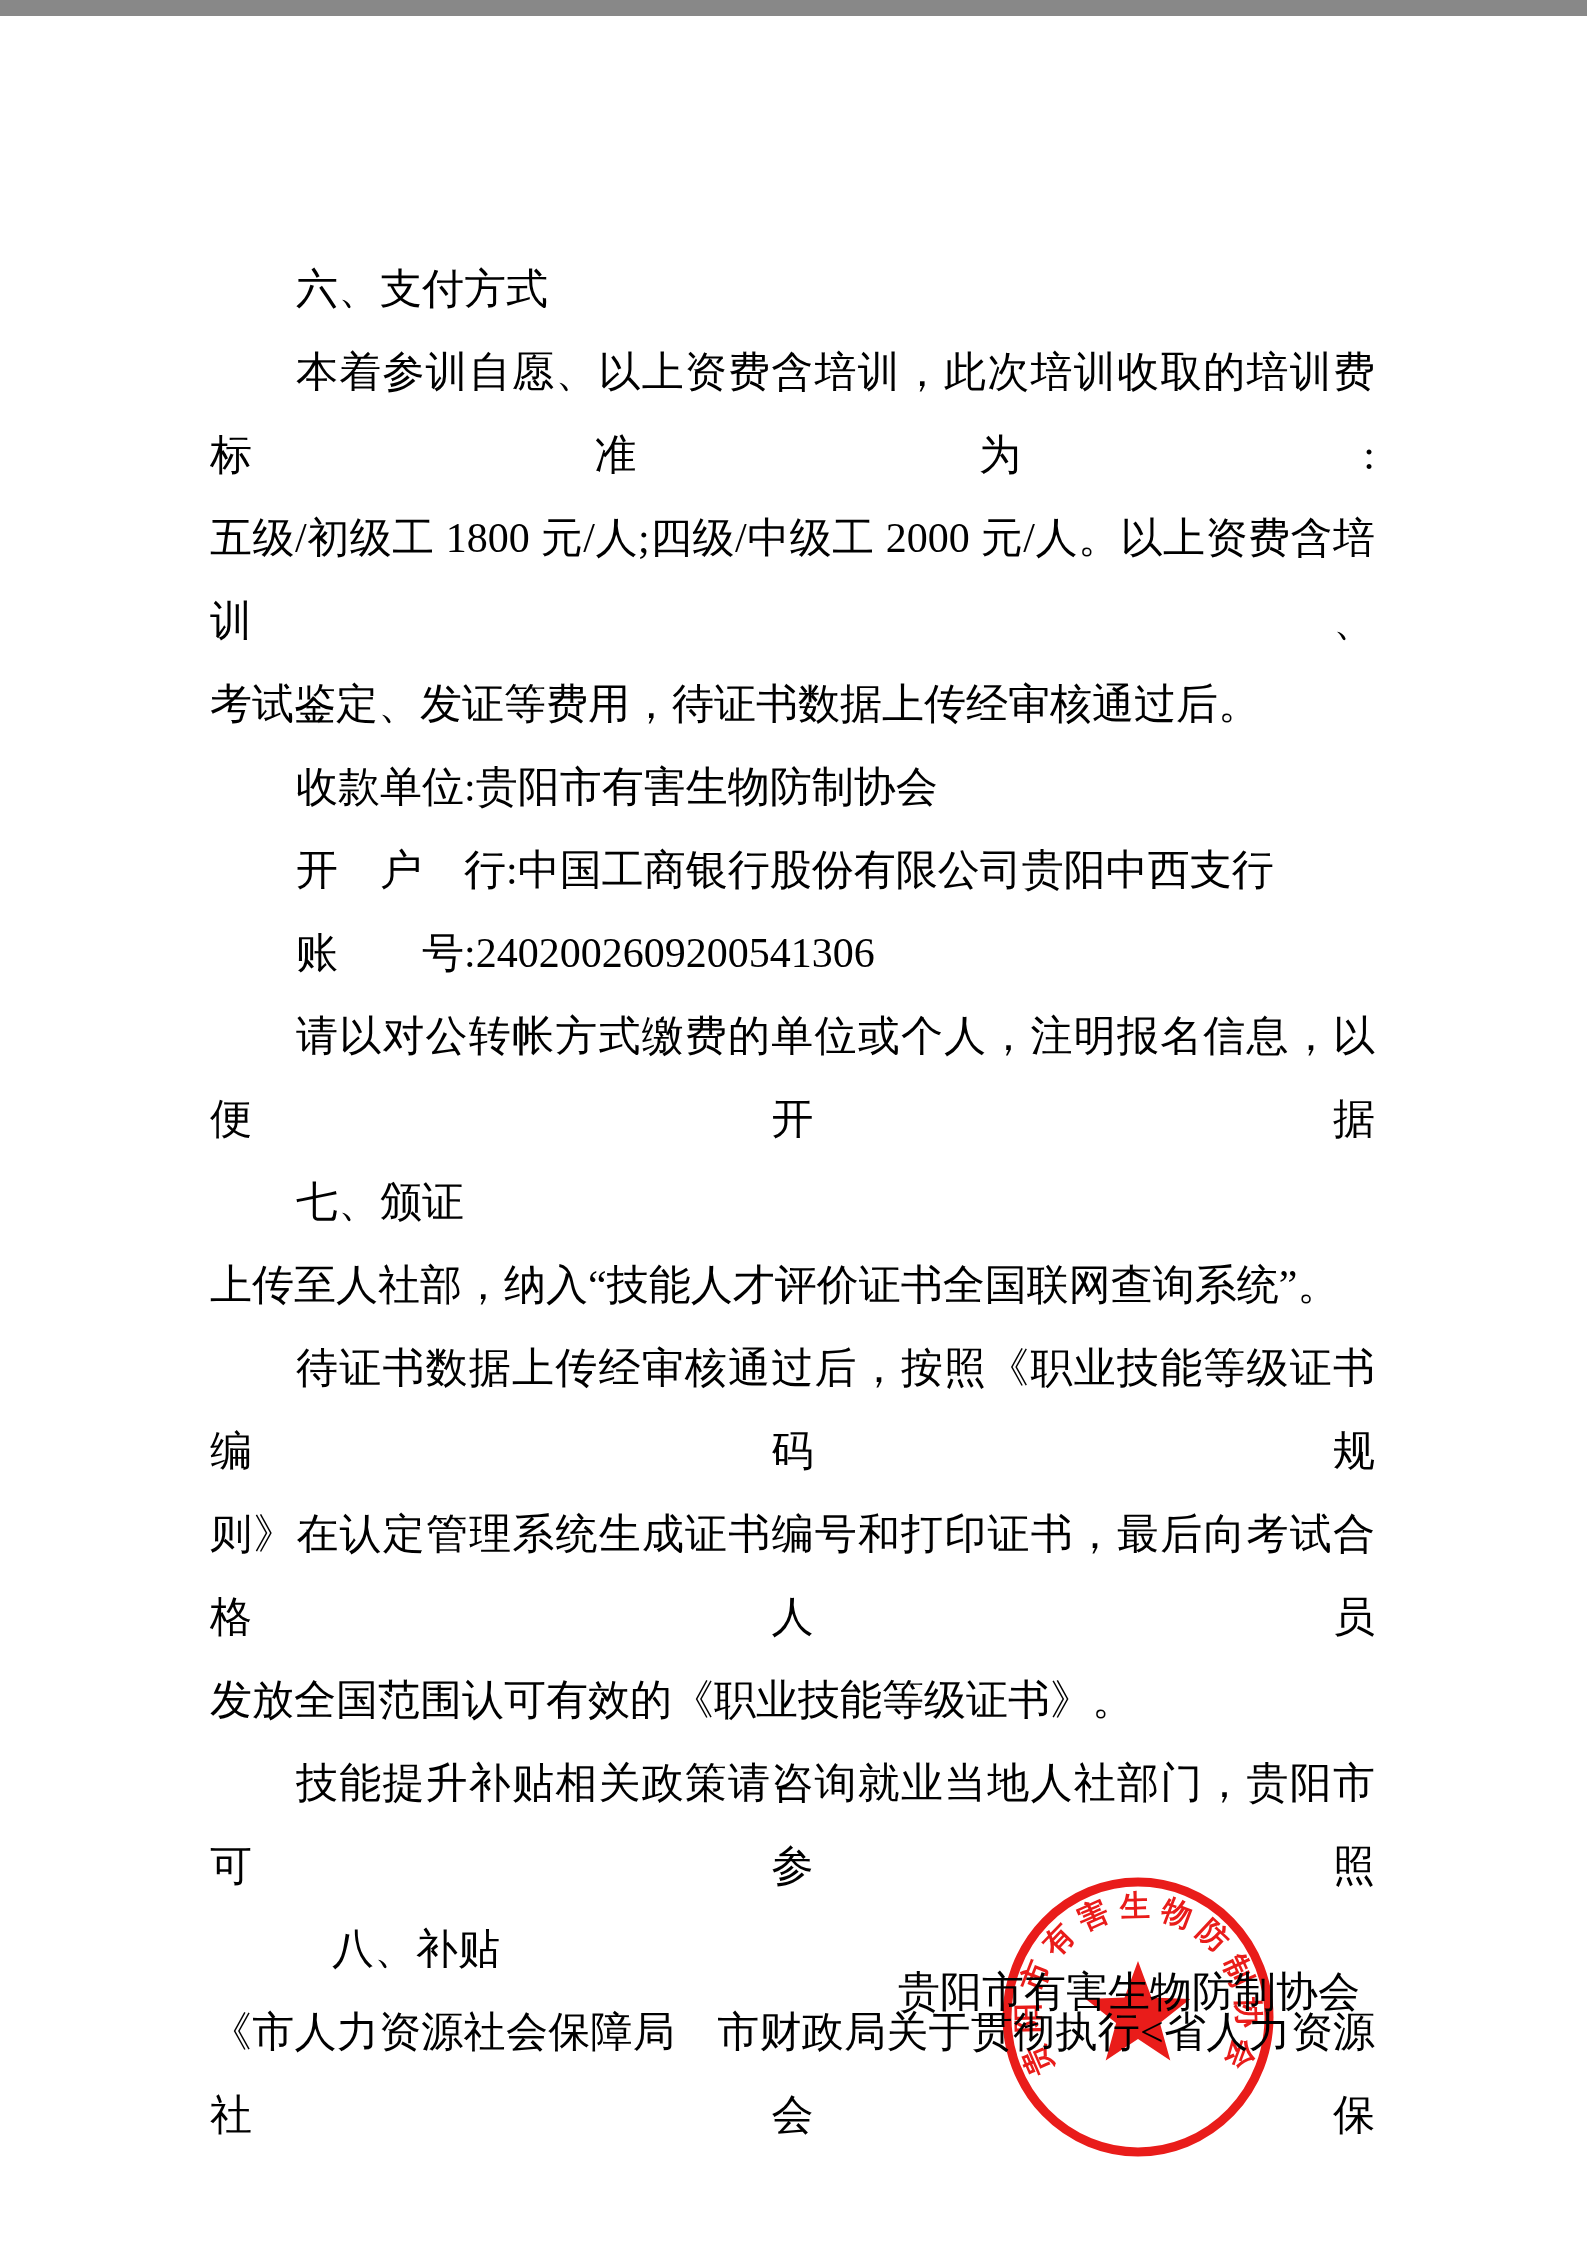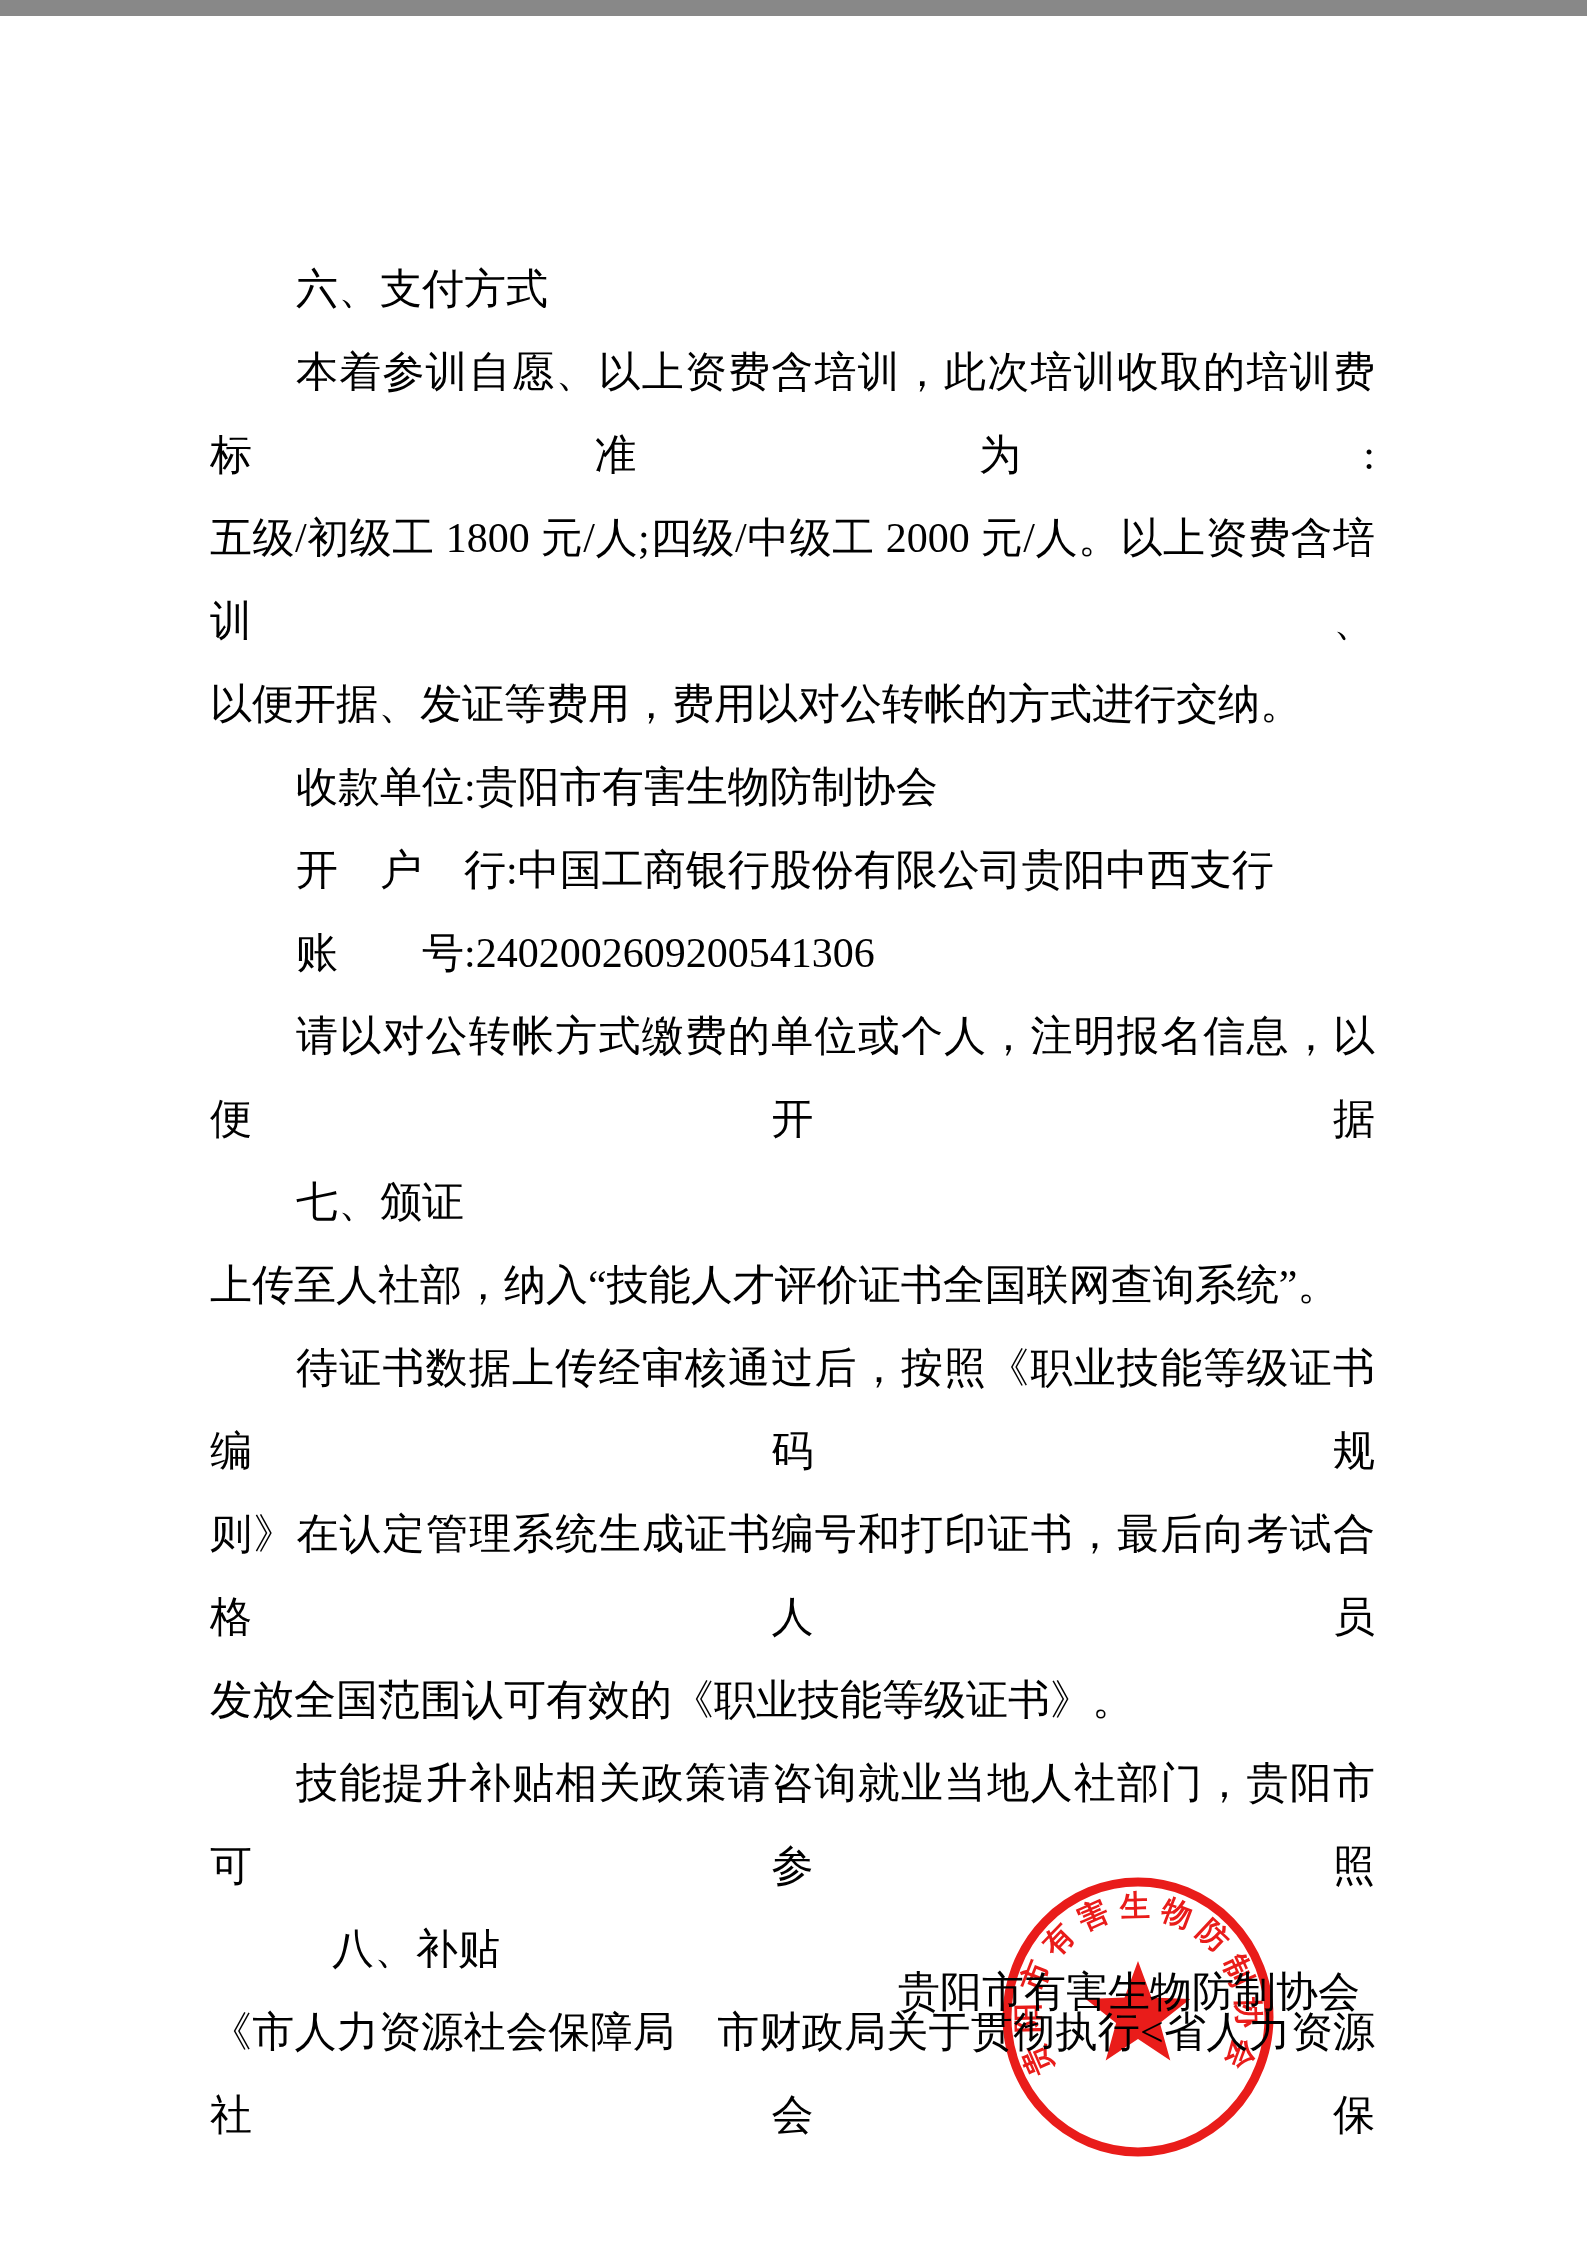--- a/index.html
+++ b/index.html
@@ -61,21 +61,21 @@
 </style>
 </head>
 <body>
 
 <div class="page">
 
   <div class="body-text">
     <div class="ln left ind">六、支付方式</div>
     <div class="ln ind">本着参训自愿、以上资费含培训，此次培训收取的培训费标准为:</div>
     <div class="ln">五级/初级工 1800 元/人;四级/中级工 2000 元/人。以上资费含培训、</div>
-    <div class="ln left">以便开据、发证等费用，费用以对公转帐的方式进行交纳。</div>
+    <div class="ln left">考试鉴定、发证等费用，待证书数据上传经审核通过后。</div>
     <div class="ln left ind">收款单位:贵阳市有害生物防制协会</div>
     <div class="ln left ind">开　户　行:中国工商银行股份有限公司贵阳中西支行</div>
     <div class="ln left ind">账　　号:2402002609200541306</div>
     <div class="ln ind">请以对公转帐方式缴费的单位或个人，注明报名信息，以便开据</div>
     <div class="ln left ind">七、颁证</div>
     <div class="ln left">上传至人社部，纳入“技能人才评价证书全国联网查询系统”。</div>
     <div class="ln ind">待证书数据上传经审核通过后，按照《职业技能等级证书编码规</div>
     <div class="ln">则》在认定管理系统生成证书编号和打印证书，最后向考试合格人员</div>
     <div class="ln left">发放全国范围认可有效的《职业技能等级证书》。</div>
     <div class="ln ind">技能提升补贴相关政策请咨询就业当地人社部门，贵阳市可参照</div>

